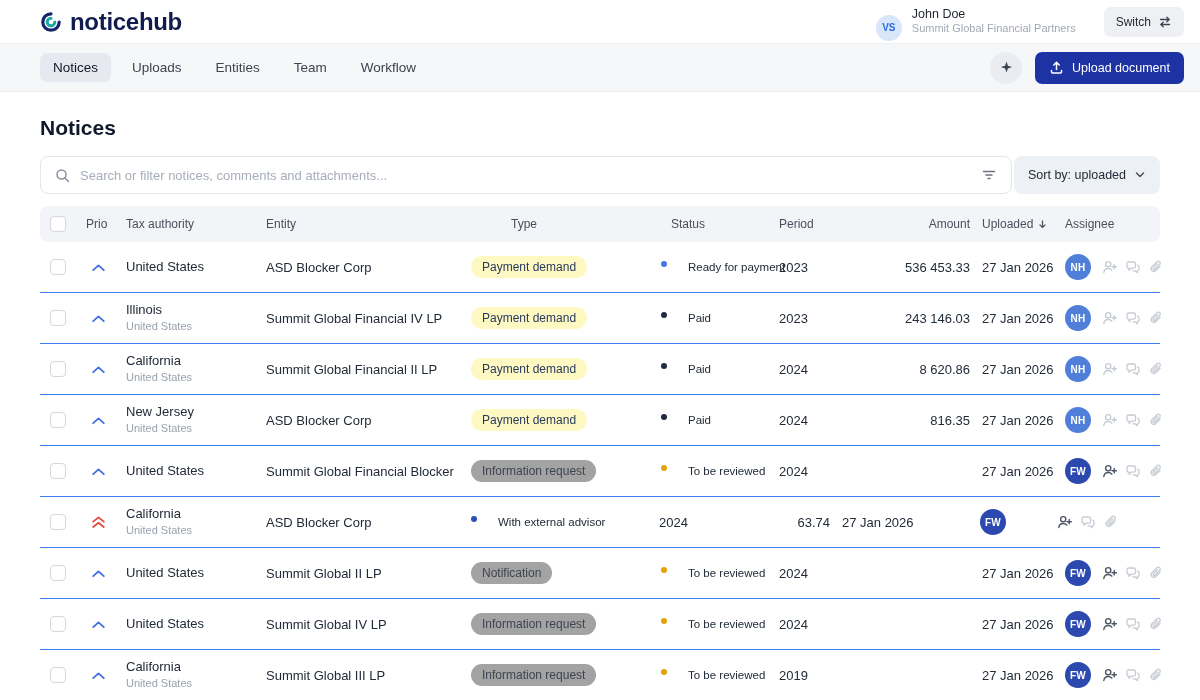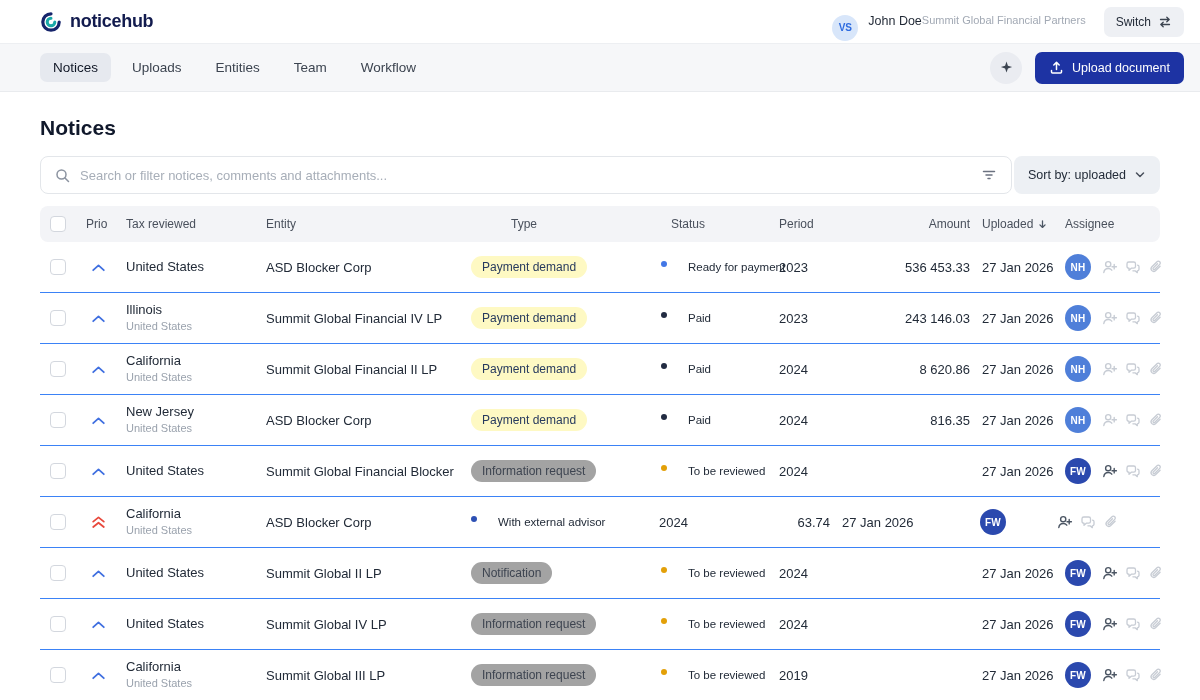--- a/index.html
+++ b/index.html
@@ -10,28 +10,28 @@
     color: #222b38;
   }
   button { font-family: inherit; }
 
   
   .topbar {
     height: 44px; display: flex; align-items: center; justify-content: space-between;
     padding: 0 16px 0 40px; border-bottom: 1px solid #edeff2; background: #fff;
   }
   .logo { display: flex; align-items: center; gap: 8px; cursor: pointer; }
-  .logo-text { font-size: 18px; font-weight: 800; color: #121b4e; letter-spacing: -0.3px; }
+  .logo-text { font-size: 24px; font-weight: 800; color: #121b4e; letter-spacing: -0.3px; }
   .user-area { display: flex; align-items: center; gap: 10px; }
   .avatar {
     border-radius: 50%; display: flex; align-items: center; justify-content: center;
     font-weight: 700; flex: none;
   }
   .user-avatar { width: 26px; height: 26px; background: #d8e6fa; color: #2e6be0; font-size: 10px; margin-top: 12px; }
-  .user-meta { display: flex; flex-direction: row; line-height: 1.25; margin-right: 8px; }
+  .user-meta { display: flex; flex-direction: column; line-height: 1.25; margin-right: 18px; }
   .user-name { font-size: 12.5px; color: #1f2734; font-weight: 500; }
   .user-company { font-size: 11px; color: #a2a9b4; }
   .switch-btn {
     display: flex; align-items: center; gap: 7px; background: #eef0f4; border: none;
     border-radius: 7px; height: 30px; padding: 0 12px; font-size: 12px; color: #1f2734; cursor: pointer;
   }
 
   
   .navbar {
     height: 48px; background: #f6f7f9; border-bottom: 1px solid #e9ebee;
@@ -175,21 +175,21 @@
       </svg>
     </button>
   </div>
 
   <div class="table">
     <div class="thead">
       <div class="cell cb-cell">
           <span class="checkbox"></span>
         </div>
       <div class="cell" style="padding-left:10px">Prio</div>
-      <div class="cell">Tax reviewed</div>
+      <div class="cell">Tax authority</div>
       <div class="cell">Entity</div>
       <div class="cell" style="padding-left:46px">Type</div>
       <div class="cell" style="padding-left:16px">Status</div>
       <div class="cell period-cell">Period</div>
       <div class="cell amount-head">Amount</div>
       <div class="cell uploaded-head">
         <span>Uploaded</span>
         <svg width="11" height="11" viewBox="0 0 12 12" fill="none" stroke="#4b5563" stroke-width="1.4" stroke-linecap="round" stroke-linejoin="round">
           <path d="M6 2v7M3.2 6.4 6 9.2l2.8-2.8"></path>
         </svg>

